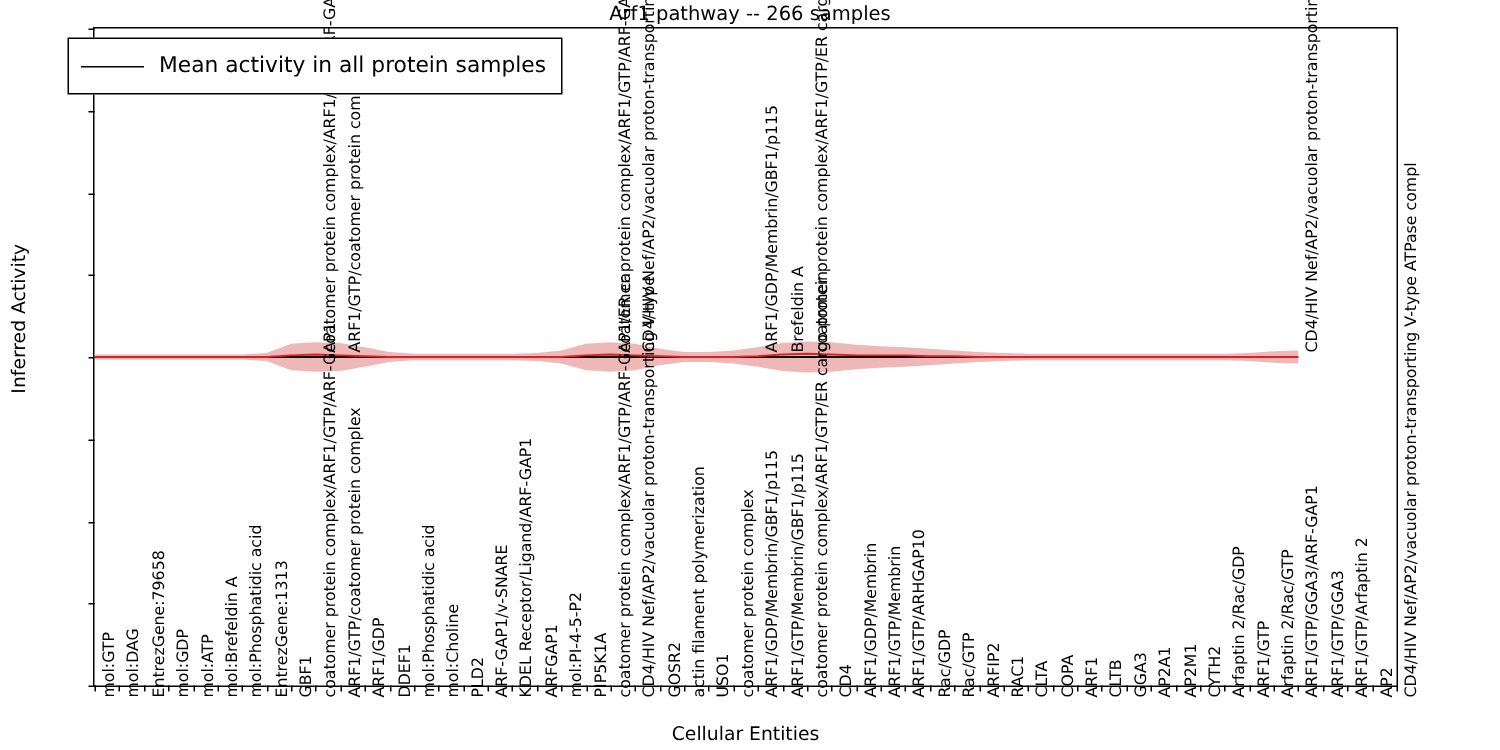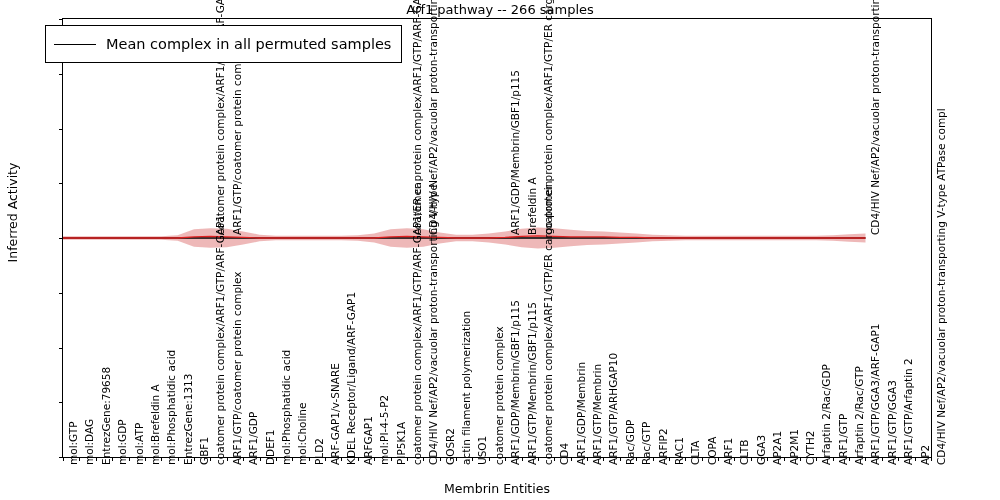--- a/index.html
+++ b/index.html
@@ -115,21 +115,21 @@
   }
 </style>
 </head>
 <body>
 
 <div id="figure">
 
   <div id="title">Arf1 pathway -- 266 samples</div>
 
   <div id="ylabel">Inferred Activity</div>
-  <div id="xlabel">Membrin Entities</div>
+  <div id="xlabel">Cellular Entities</div>
 
   <div id="plot">
     <div id="plotclip">
       <svg id="svgplot" width="868" height="438" viewBox="0 0 868 438" preserveAspectRatio="none">
         <path id="band-path" fill="#e8a0a0" fill-opacity="0.75" stroke="none" d="M0.00 217.36 L16.38 217.36 L32.75 217.36 L49.13 217.36 L65.51 217.36 L81.89 217.36 L98.26 217.36 L114.64 216.26 L131.02 210.24 L147.40 209.15 L163.77 209.69 L180.15 212.43 L196.53 215.72 L212.91 216.81 L229.28 216.81 L245.66 216.81 L262.04 216.81 L278.42 216.81 L294.79 216.26 L311.17 214.62 L327.55 210.24 L343.92 209.15 L360.30 210.24 L376.68 213.53 L393.06 215.72 L409.43 215.72 L425.81 214.62 L442.19 212.43 L458.57 209.69 L474.94 208.60 L491.32 209.15 L507.70 210.79 L524.08 211.88 L540.45 212.43 L556.83 213.53 L573.21 214.62 L589.58 215.72 L605.96 216.26 L622.34 216.81 L638.72 216.81 L655.09 216.81 L671.47 216.81 L687.85 216.81 L704.23 216.81 L720.60 216.81 L736.98 216.81 L753.36 216.81 L769.74 216.26 L786.11 215.17 L802.49 214.62 L802.49 223.38 L786.11 222.83 L769.74 221.74 L753.36 221.19 L736.98 221.19 L720.60 221.19 L704.23 221.19 L687.85 221.19 L671.47 221.19 L655.09 221.19 L638.72 221.19 L622.34 221.19 L605.96 221.74 L589.58 222.28 L573.21 223.38 L556.83 224.47 L540.45 225.57 L524.08 226.12 L507.70 227.21 L491.32 228.86 L474.94 229.40 L458.57 228.31 L442.19 225.57 L425.81 223.38 L409.43 222.28 L393.06 222.28 L376.68 224.47 L360.30 227.76 L343.92 228.86 L327.55 227.76 L311.17 223.38 L294.79 221.74 L278.42 221.19 L262.04 221.19 L245.66 221.19 L229.28 221.19 L212.91 221.19 L196.53 222.28 L180.15 225.57 L163.77 228.31 L147.40 228.86 L131.02 227.76 L114.64 221.74 L98.26 220.64 L81.89 220.64 L65.51 220.64 L49.13 220.64 L32.75 220.64 L16.38 220.64 L0.00 220.64 Z"></path>
         <polyline id="series-permuted" fill="none" stroke="#000000" stroke-width="1.3" points="0.00,219.00 16.38,219.00 32.75,219.00 49.13,219.00 65.51,219.00 81.89,219.00 98.26,219.00 114.64,219.00 131.02,219.00 147.40,219.00 163.77,219.00 180.15,219.00 196.53,219.00 212.91,219.00 229.28,219.00 245.66,219.00 262.04,219.00 278.42,219.00 294.79,219.00 311.17,219.00 327.55,219.00 343.92,219.00 360.30,219.00 376.68,219.00 393.06,219.00 409.43,219.00 425.81,219.00 442.19,219.00 458.57,219.00 474.94,219.00 491.32,219.00 507.70,219.00 524.08,219.00 540.45,219.00 556.83,219.00 573.21,219.00 589.58,219.00 605.96,219.00 622.34,219.00 638.72,219.00 655.09,219.00 671.47,219.00 687.85,219.00 704.23,219.00 720.60,219.00 736.98,219.00 753.36,219.00 769.74,219.00 786.11,219.00 802.49,219.00"></polyline>
         <polyline id="series-patient" fill="none" stroke="#e02020" stroke-width="1.3" points="0.00,219.00 16.38,219.00 32.75,219.00 49.13,219.00 65.51,219.00 81.89,219.00 98.26,219.00 114.64,219.00 131.02,217.91 147.40,217.36 163.77,217.91 180.15,218.45 196.53,219.00 212.91,219.00 229.28,219.00 245.66,219.00 262.04,219.00 278.42,219.00 294.79,219.00 311.17,219.00 327.55,217.91 343.92,217.36 360.30,217.91 376.68,218.45 393.06,219.00 409.43,219.00 425.81,219.00 442.19,218.45 458.57,217.36 474.94,216.81 491.32,217.36 507.70,217.91 524.08,217.91 540.45,217.91 556.83,218.45 573.21,218.45 589.58,219.00 605.96,219.00 622.34,219.00 638.72,219.00 655.09,219.00 671.47,219.00 687.85,219.00 704.23,219.00 720.60,219.00 736.98,219.00 753.36,219.00 769.74,219.00 786.11,219.00 802.49,219.00"></polyline>
       </svg>
     </div>
     <div id="yticks">
@@ -261,17 +261,17 @@
         <div class="xtick-label" style="left: 446.189px; top: 216.262px;">ARF1/GDP/Membrin/GBF1/p115</div>
         <div class="xtick-label" style="left: 462.566px; top: 216.262px;">Brefeldin A</div>
         <div class="xtick-label" style="left: 478.943px; top: 216.262px;">coatomer protein complex/ARF1/GTP/ER cargo protein</div>
         <div class="xtick-label" style="left: 806.491px; top: 216.262px;">CD4/HIV Nef/AP2/vacuolar proton-transporting V-type ATPase compl</div>
       </div>
   </div>
 
   <div id="legend">
     <div class="legend-row">
       <span class="legend-line" id="legend-line-0" style="border-top-color: rgb(0, 0, 0);"></span>
-      <span class="legend-text">Mean complex in all permuted samples</span>
+      <span class="legend-text">Mean activity in all protein samples</span>
     </div>
   </div>
 
 </div>
 
 </body></html>

